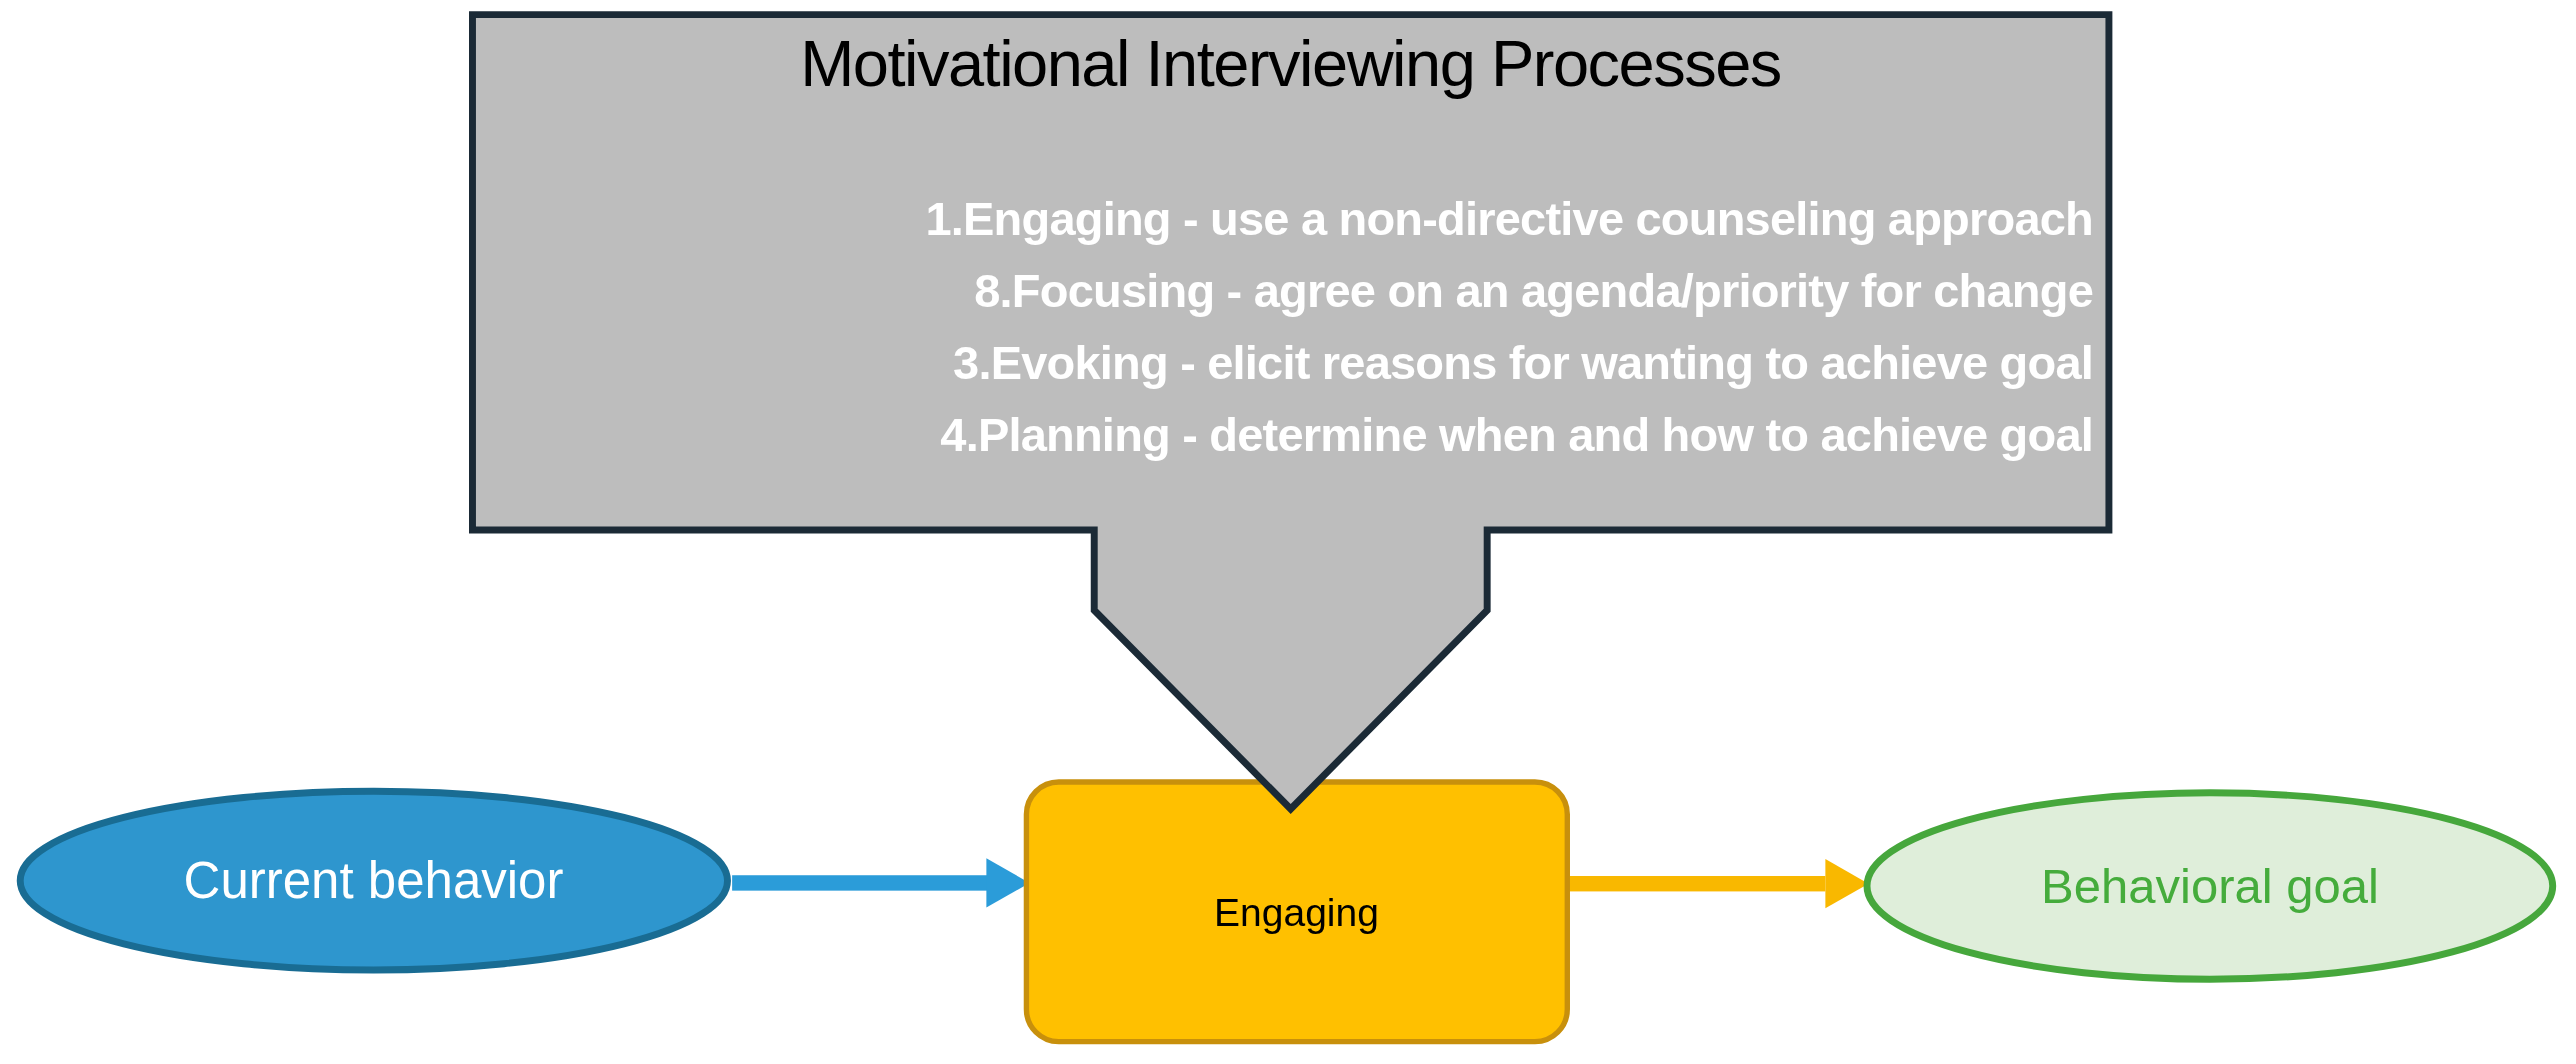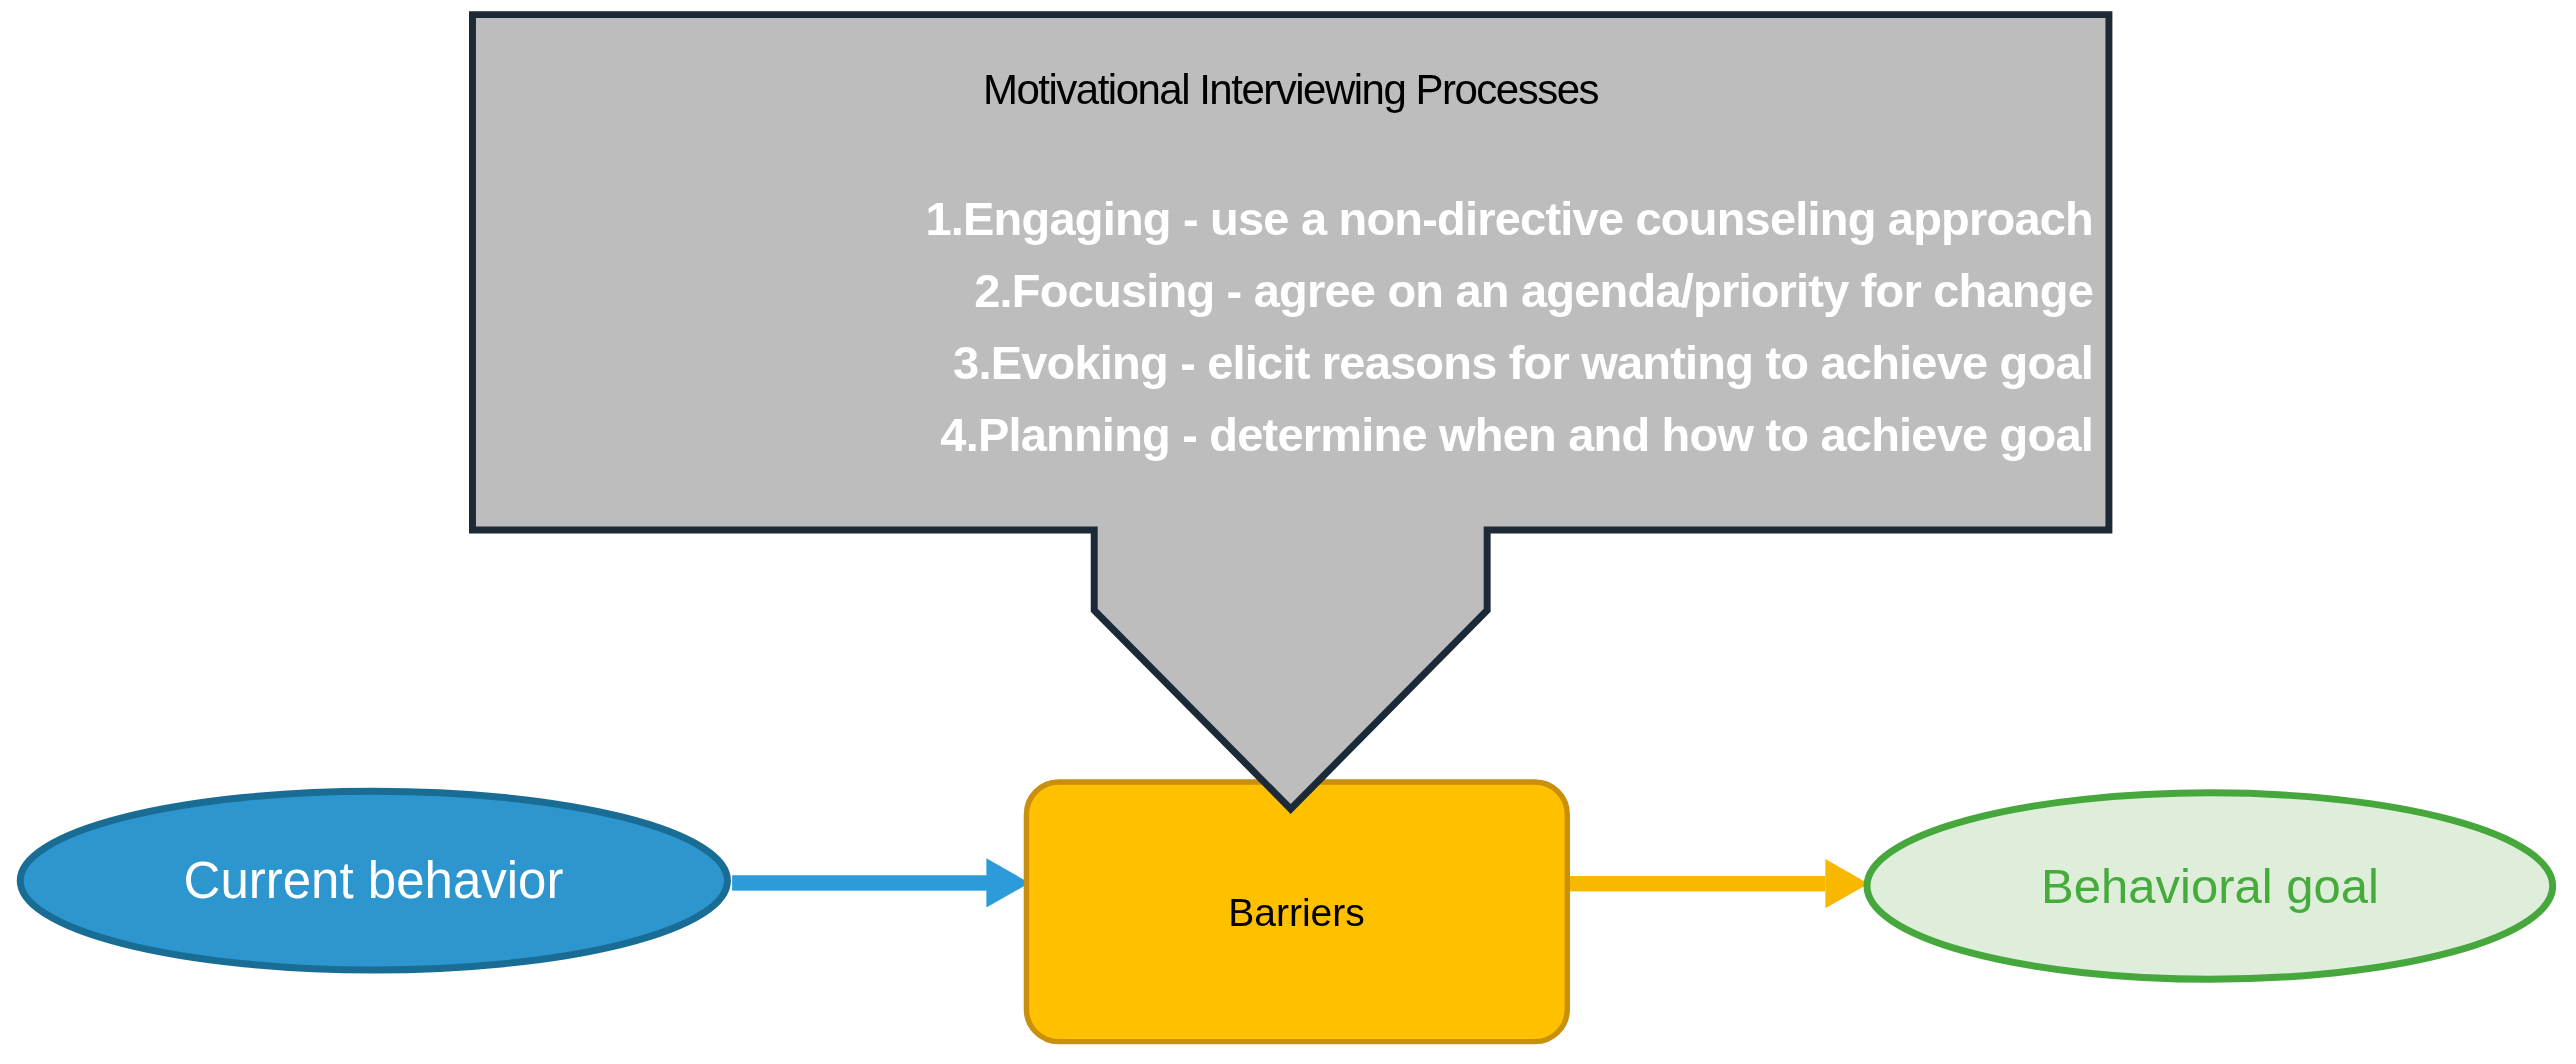--- a/index.html
+++ b/index.html
@@ -14,22 +14,22 @@
   html,body{background:var(--background);}
   body{font-family:"Liberation Sans","DejaVu Sans",sans-serif;}
   .canvas{
     position:relative;width:2576px;height:1064px;
     background:var(--background);overflow:hidden;
   }
   .shapes{position:absolute;left:0;top:0;width:2576px;height:1064px;}
   .overlay{position:absolute;display:flex;align-items:center;justify-content:center;
     text-align:center;pointer-events:none;}
   .callout-title{
-    left:472px;top:53px;width:1637px;height:74px;
-    font-size:42px;letter-spacing:-1.5px;color:var(--title-text);
+    left:472px;top:26px;width:1637px;height:74px;
+    font-size:65px;letter-spacing:-1.5px;color:var(--title-text);
   }
   .callout-list{
     position:absolute;left:552px;top:183px;width:1541px;
     font-size:47px;font-weight:bold;line-height:72px;
     letter-spacing:-0.8px;color:var(--list-text);text-align:right;
   }
   .barriers-label{
     left:1026px;top:782px;width:541px;height:260px;
     flex-direction:column;font-size:39px;line-height:79px;
     color:var(--barriers-text);
@@ -66,27 +66,27 @@
 
     <rect x="1332" y="1015" width="702" height="337" rx="42" ry="42" stroke-width="7" style="fill:var(--barriers-fill);stroke:var(--barriers-border)"></rect>
 
     <path d="M 613 19 H 2737 V 688 H 1930 V 792 L 1675 1050 L 1420 792 V 688 H 613 Z" stroke-width="9" stroke-linejoin="miter" style="fill:var(--callout-fill);stroke:var(--callout-border)"></path>
   </svg>
 
   <div class="overlay callout-title">Motivational Interviewing Processes</div>
 
   <div class="callout-list">
     <div>1.Engaging - use a non-directive counseling approach</div>
-    <div>2.Focusing - agree on an agenda/priority for change</div>
+    <div>8.Focusing - agree on an agenda/priority for change</div>
     <div>3.Evoking - elicit reasons for wanting to achieve goal</div>
     <div>4.Planning - determine when and how to achieve goal</div>
   </div>
 
   <div class="overlay barriers-label">
-    <div>Barriers</div>
+    <div>Engaging</div>
   </div>
 
   <div class="overlay current-label">Current behavior</div>
 
   <div class="overlay goal-label">Behavioral goal</div>
 
 </div>
 
 
 </body></html>

